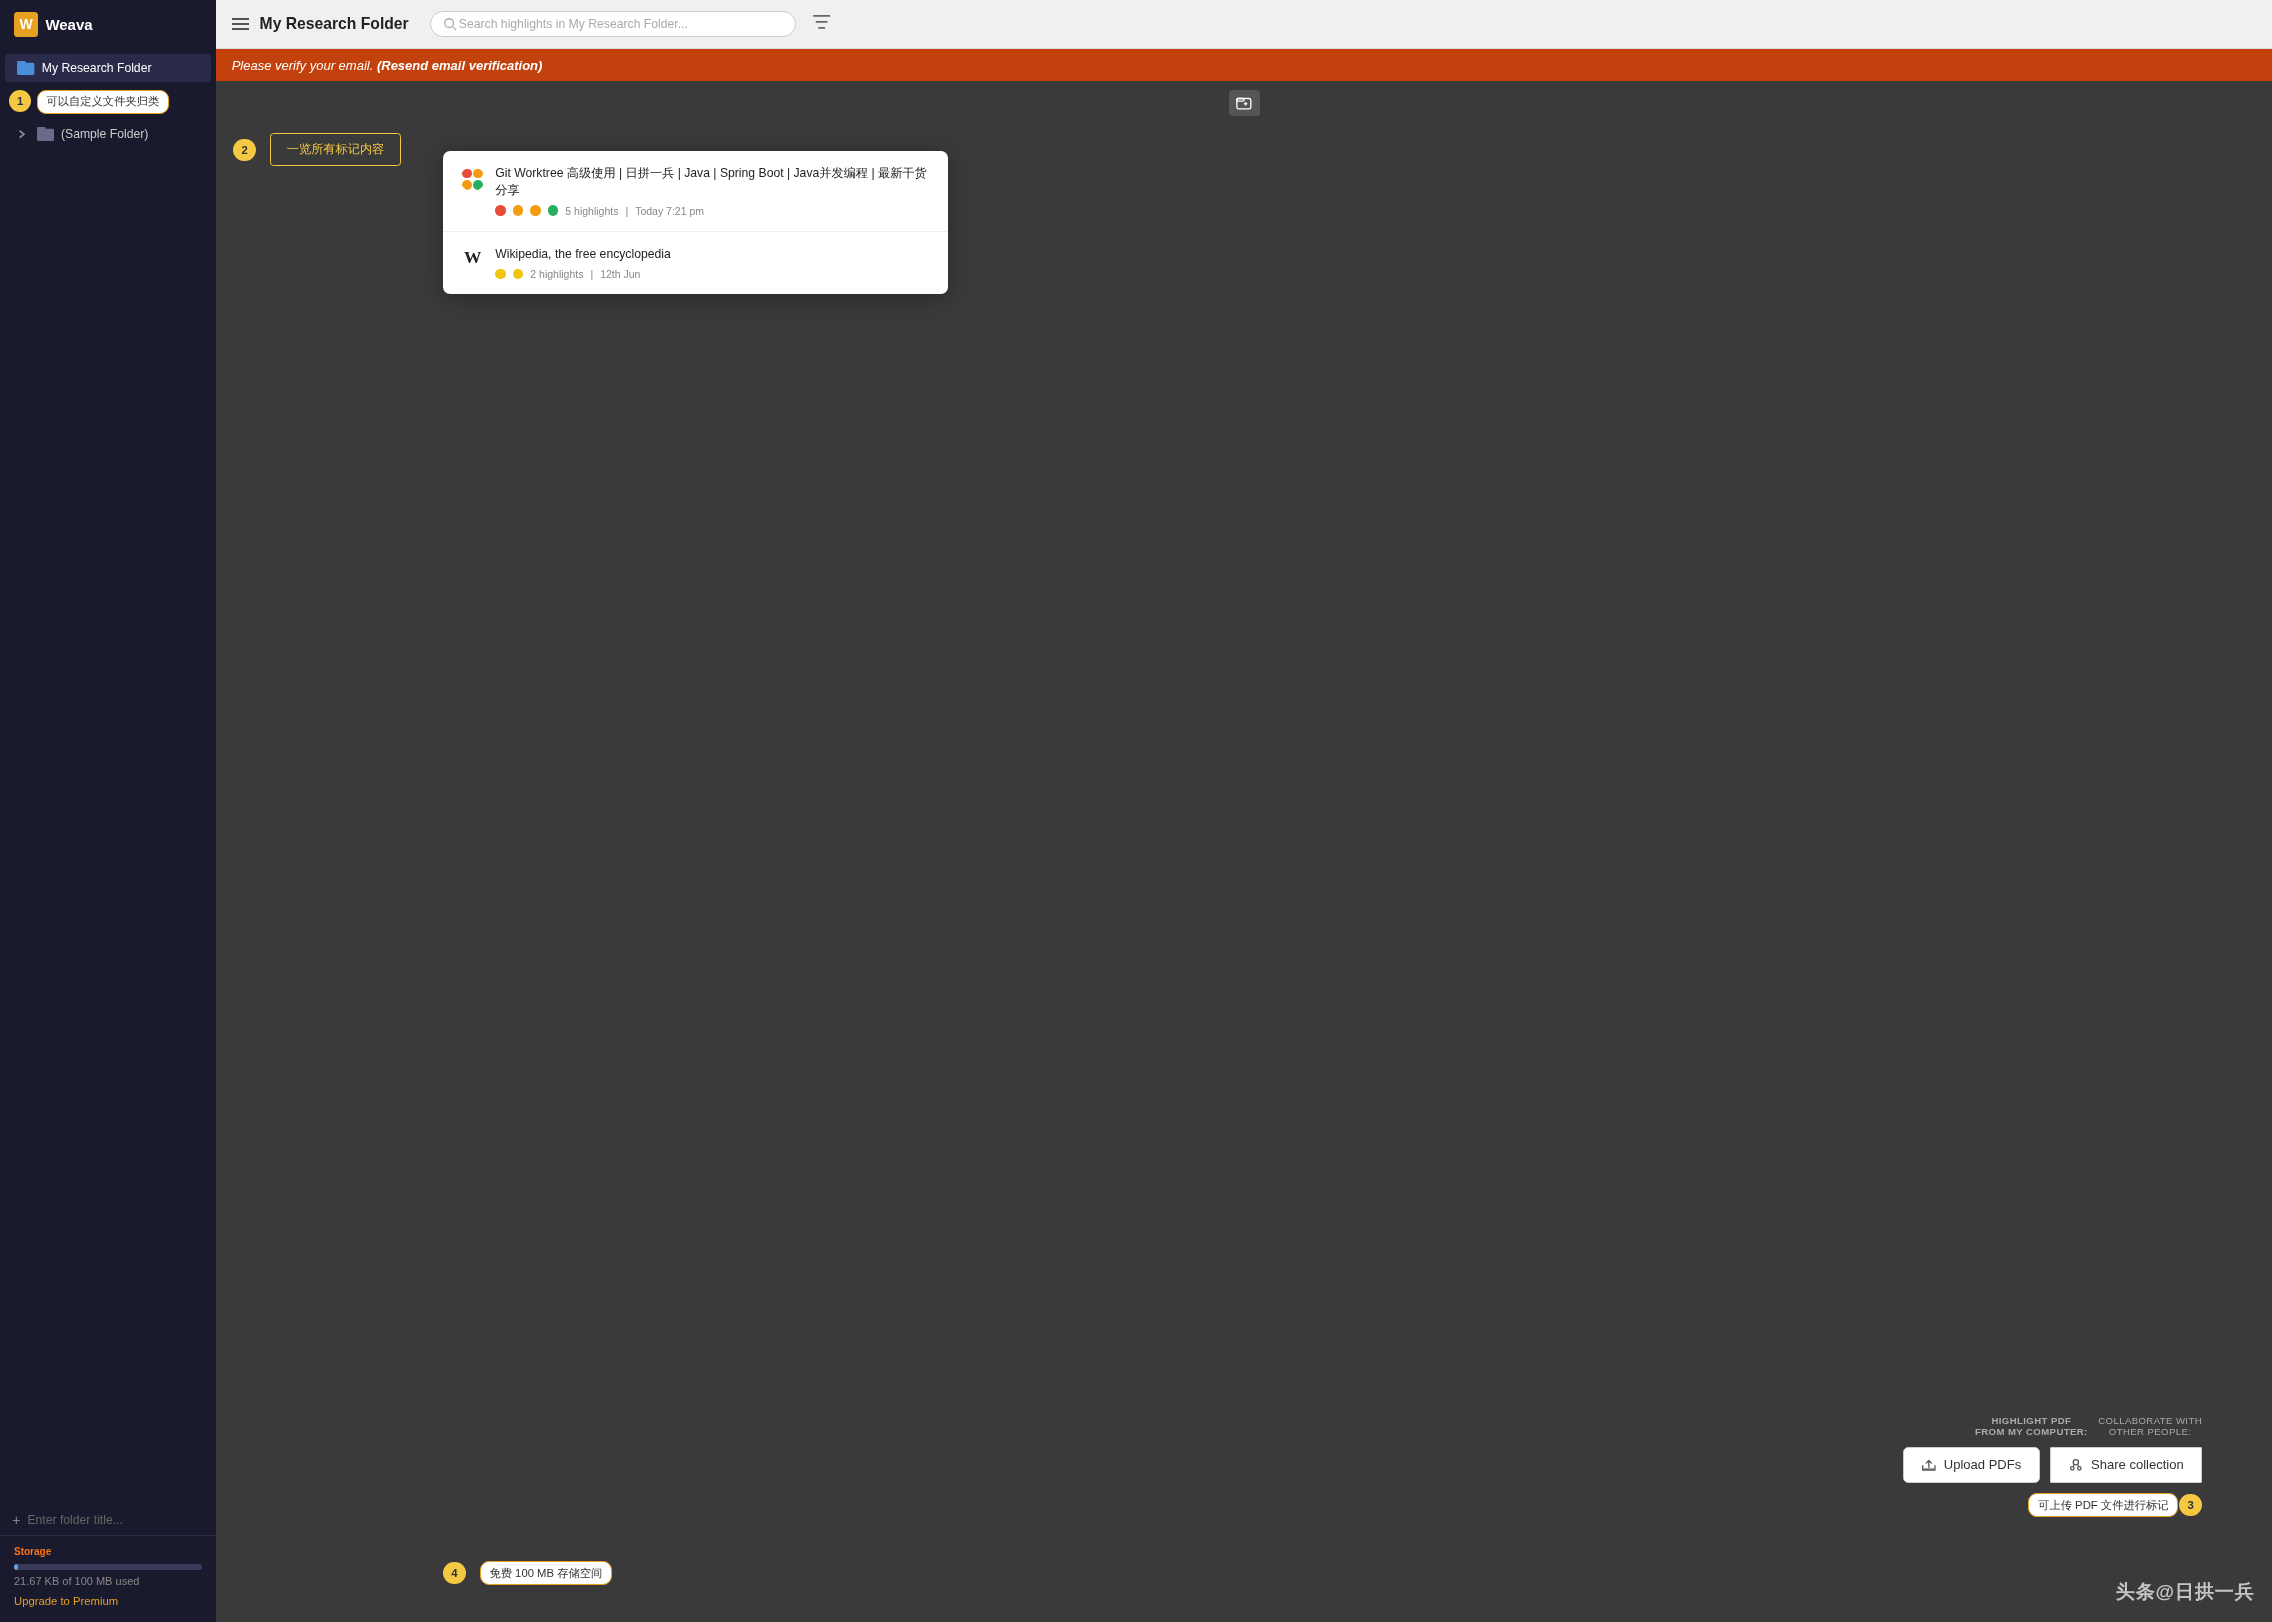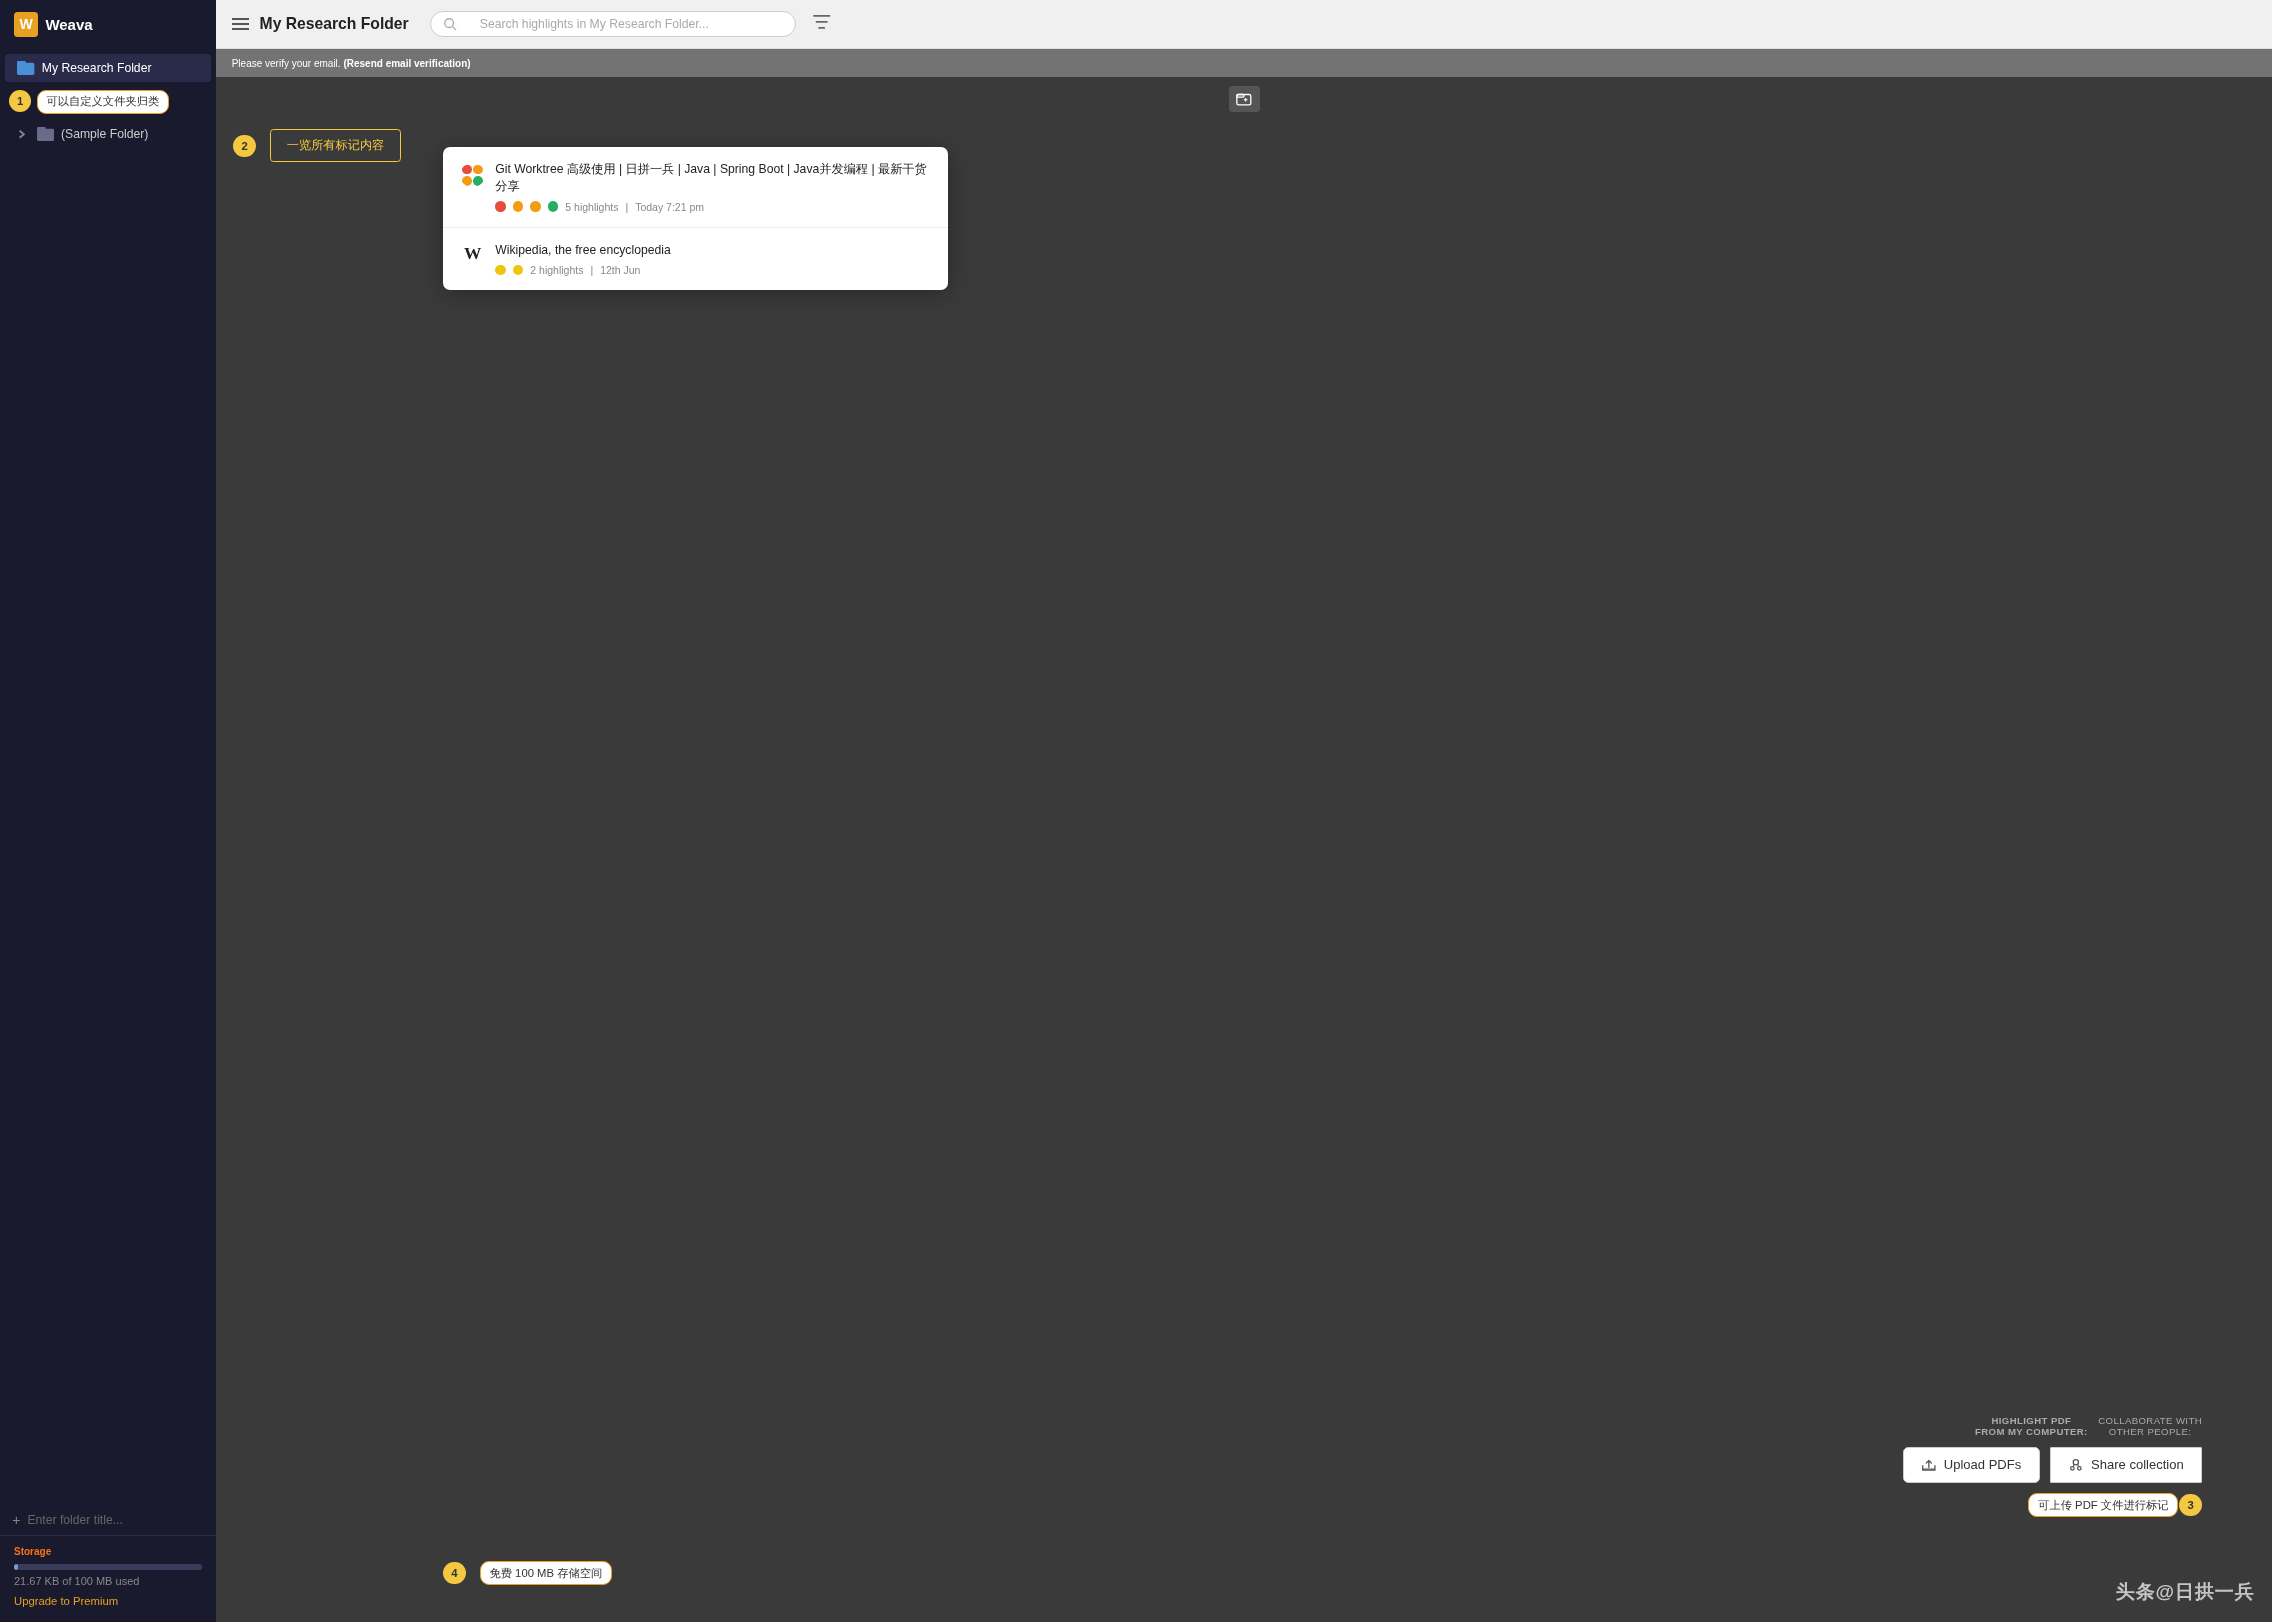--- a/index.html
+++ b/index.html
@@ -177,44 +177,45 @@
     }
     .search-bar {
       flex: 1;
       max-width: 366px;
       display: flex;
       align-items: center;
       background: #fff;
       border: 0.9px solid #ccc;
       border-radius: 17.4px;
       padding: 5.2px 12.2px;
-      gap: 23px;
+      gap: 2px;
     }
     .search-bar input {
       border: none;
       outline: none;
       font-size: 12.2px;
       color: #555;
       background: transparent;
       flex: 1;
     }
     .search-bar input::placeholder { color: #aaa; }
     .filter-icon {
       color: #666;
       font-size: 15.7px;
       margin-left: 7px;
       cursor: pointer;
     }
 
     
     .verify-bar {
-      background: #737373;
+      background: #c2410c;
       padding: 8.7px 15.7px;
-      font-size: 10px;
+      font-size: 13px;
       color: #fff;
+      font-style: italic;
     }
     .verify-bar a {
       color: #fff;
       font-weight: bold;
       cursor: pointer;
     }
 
     
     .content-area {
       flex: 1;

